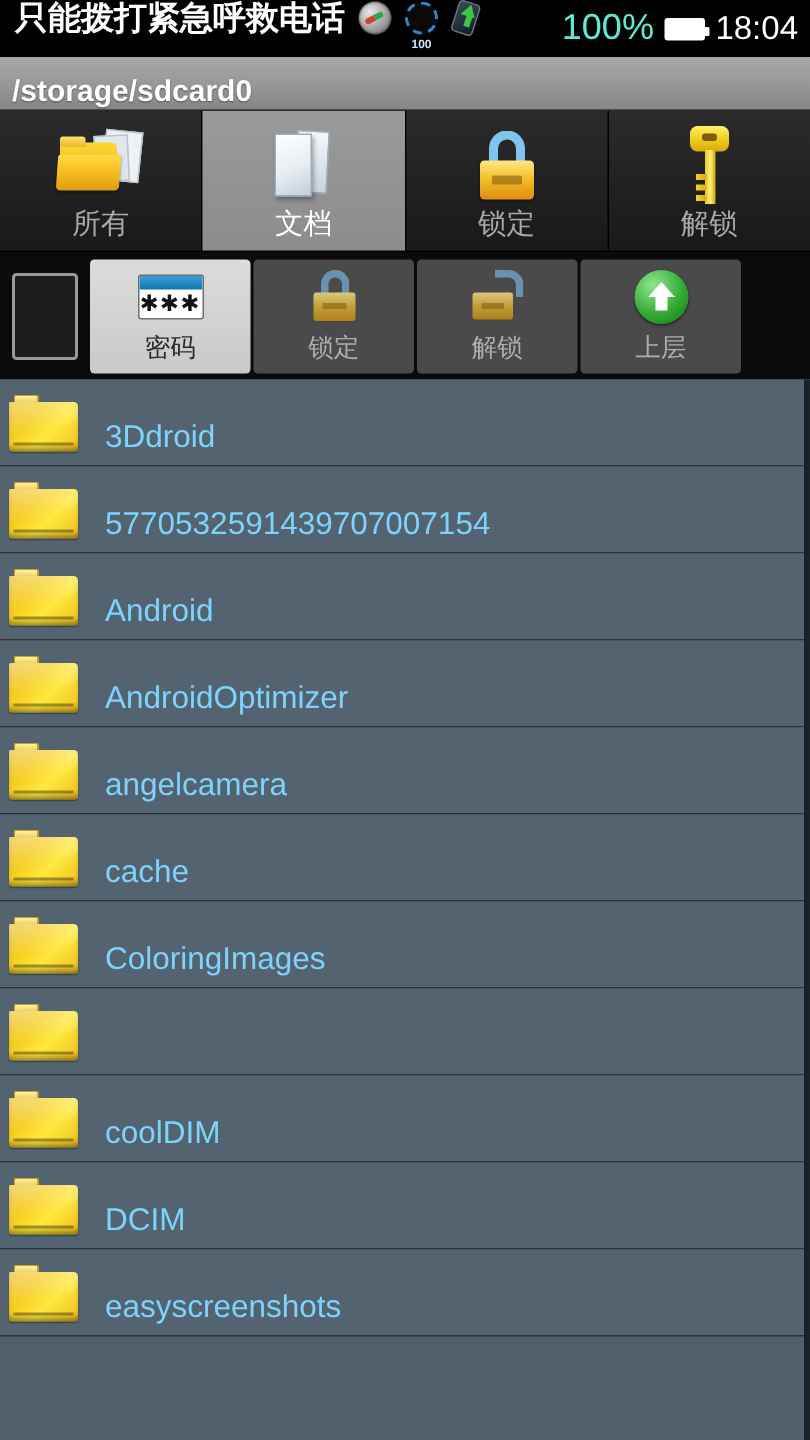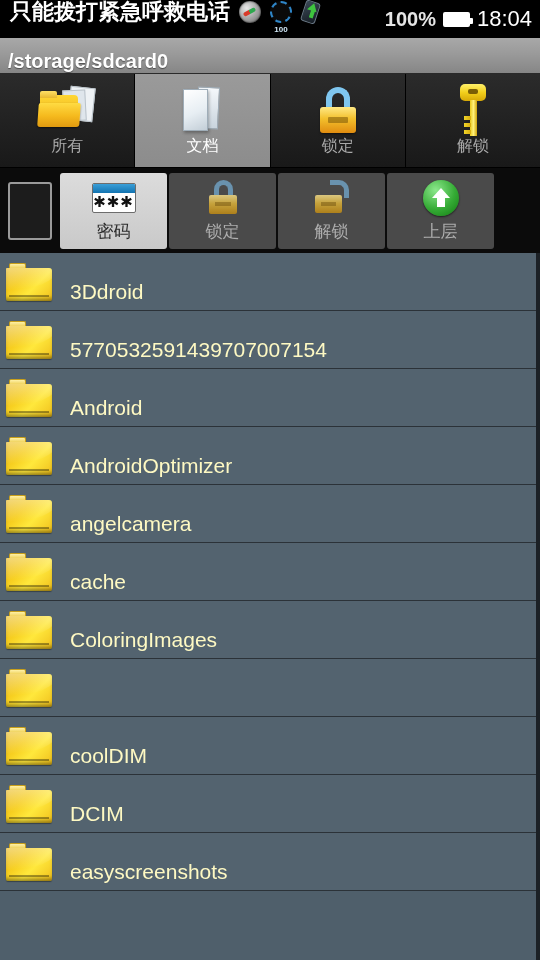--- a/index.html
+++ b/index.html
@@ -13,21 +13,21 @@
 
   
   .statusbar {
     height:38px; width:100%; background:#000;
     display:flex; align-items:center; padding:0 8px 14px 10px;
     position:relative;
   }
   .sb-carrier { color:#fff; font-size:22px; font-weight:bold; letter-spacing:0px; white-space:nowrap; }
   .sb-icons { display:flex; align-items:center; gap:9px; margin-left:9px; }
   .sb-right { position:absolute; right:8px; top:0; height:38px; display:flex; align-items:center; gap:7px; }
-  .sb-batt-pct { color:#e5e5e5; font-size:20px; font-weight:bold; }
+  .sb-batt-pct { color:#5eead4; font-size:24px; font-weight:normal; }
   .sb-time { color:#fff; font-size:22px; }
   .batt-ico { width:27px; height:15px; border:2px solid #fff; border-radius:2px; position:relative; background:#fff; }
   .batt-ico::after { content:""; position:absolute; right:-5px; top:4px; width:3px; height:6px; background:#fff; border-radius:0 1px 1px 0; }
 
   .ico-compass { width:22px; height:22px; border-radius:50%;
     background:radial-gradient(circle at 35% 32%, #e8e8e8 0%, #9a9a9a 60%, #5c5c5c 100%);
     position:relative; box-shadow:inset 0 0 2px #000; }
   .ico-compass::before { content:""; position:absolute; left:4px; top:9px; width:13px; height:4px;
     background:linear-gradient(90deg,#d83b2a 0 50%, #2fa84f 50% 100%); transform:rotate(-28deg); border-radius:2px; }
 
@@ -52,21 +52,21 @@
   .titlebar .path { color:#fff; font-size:20px; font-weight:bold; text-shadow:0 1px 1px rgba(0,0,0,.45); }
 
   
   .tabbar { display:flex; height:94px; width:100%; background:#1d1d1d; border-bottom:1px solid #000; }
   .tab { flex:1; display:flex; flex-direction:column; align-items:center; justify-content:flex-start;
     padding-top:8px; position:relative; background:linear-gradient(180deg,#2b2b2b 0%,#191919 100%);
     border-right:1px solid #000; }
   .tab:last-child { border-right:none; }
   .tab.active { background:linear-gradient(180deg,#9a9a9a 0%,#8c8c8c 100%); }
   .tab .t-icon { height:56px; display:flex; align-items:center; justify-content:center; }
-  .tab .t-label { font-size:16px; color:#a9a9a9; margin-top:-2px; }
+  .tab .t-label { font-size:19px; color:#a9a9a9; margin-top:-2px; }
   .tab.active .t-label { color:#ffffff; }
 
   
   .ic-folderdocs { position:relative; width:58px; height:46px; }
   .ic-folderdocs .paper { position:absolute; right:2px; top:0px; width:25px; height:34px; background:#eef2f5;
     border:1px solid #b9c2c9; transform:rotate(6deg); }
   .ic-folderdocs .paper2 { position:absolute; right:10px; top:3px; width:23px; height:31px; background:#dfe6ec;
     border:1px solid #b9c2c9; transform:rotate(-3deg); }
   .ic-folderdocs .fback { position:absolute; left:2px; top:8px; width:38px; height:30px;
     background:linear-gradient(180deg,#ffd733,#e8a81a); border-radius:2px 4px 2px 2px; }
@@ -140,21 +140,21 @@
     display:flex; align-items:center; justify-content:center; box-shadow:0 1px 2px rgba(0,0,0,.6); position:relative; }
   .ic-up .ar { position:relative; width:18px; height:20px; }
   .ic-up .ar::before { content:""; position:absolute; left:0; top:0; width:0; height:0;
     border-left:9px solid transparent; border-right:9px solid transparent; border-bottom:10px solid #fff; }
   .ic-up .ar::after { content:""; position:absolute; left:5px; top:9px; width:8px; height:10px; background:#fff; }
 
   
   .filelist { position:absolute; left:0; right:0; top:253px; bottom:0; background:#4f5f6b; overflow:hidden; }
   .row { height:58px; display:flex; align-items:center; border-bottom:1px solid #2b3238;
     background:#53636f; padding-left:6px; }
-  .row .fname { color:#fef9c3; font-size:21px; margin-left:18px; white-space:nowrap;margin-top:20px; }
+  .row .fname { color:#7dd3fc; font-size:21px; margin-left:18px; white-space:nowrap;margin-top:20px; }
   .ic-folder { position:relative; width:46px; height:38px; flex:none; }
   .ic-folder .tabtop { position:absolute; left:3px; top:0; width:17px; height:7px;
     background:linear-gradient(180deg,#fff1a8,#e8c53a); border-radius:2px 2px 0 0; border:1px solid #c9a01a; border-bottom:none; }
   .ic-folder .fbody { position:absolute; left:0; top:5px; width:46px; height:33px; border-radius:1px 3px 2px 2px;
     background:linear-gradient(135deg,#e9b81a 0%,#f7cf20 35%,#ffe83c 60%,#f0c01c 100%);
     box-shadow:inset 0 -4px 4px -2px rgba(0,0,0,.45), 0 1px 1px rgba(0,0,0,.35); overflow:hidden; }
   .ic-folder .shine { position:absolute; left:-6px; top:-10px; width:58px; height:30px;
     background:linear-gradient(180deg,rgba(255,255,255,.55),rgba(255,255,255,0));
     border-radius:0 0 60% 20%; transform:rotate(-6deg); }
   .ic-folder .base { position:absolute; left:3px; bottom:4px; width:40px; height:2px; background:rgba(0,0,0,.35); }

